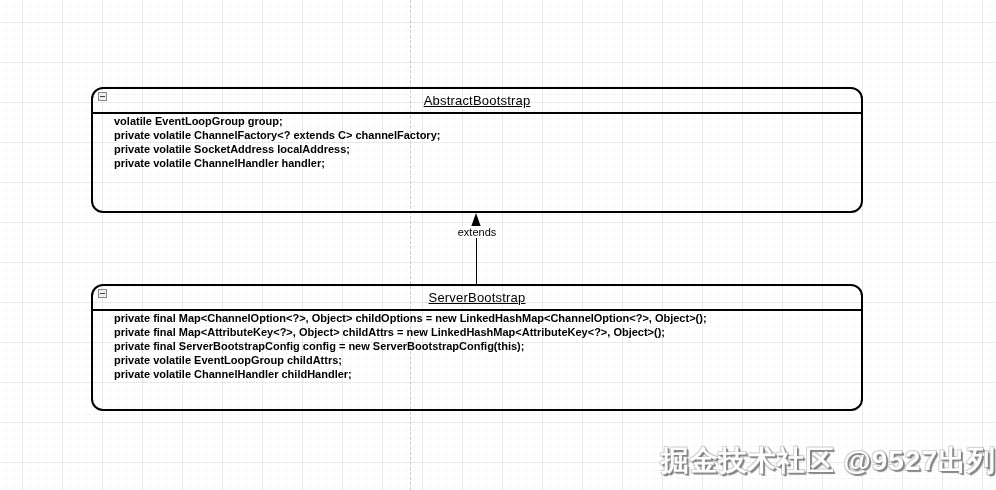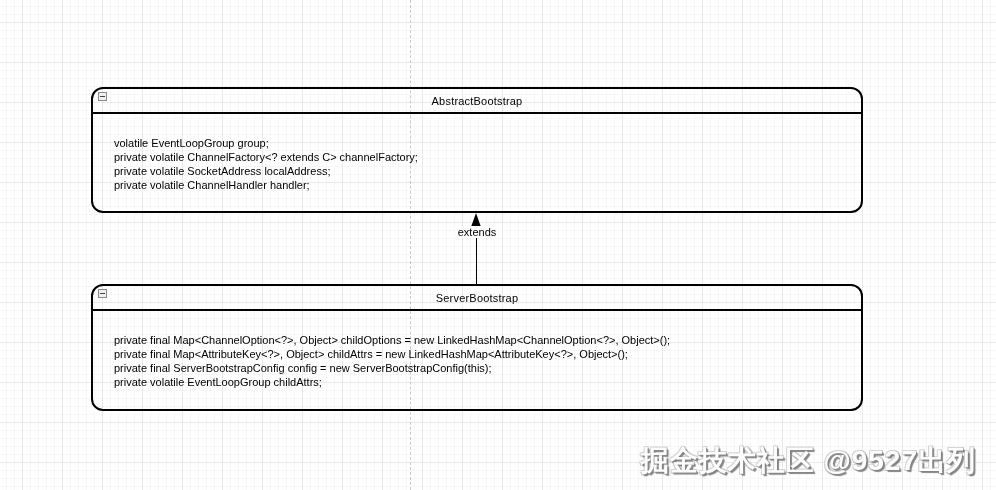--- a/index.html
+++ b/index.html
@@ -39,39 +39,41 @@
   .uml-class.server-bootstrap   { top: 284px; height: 123px; }
   .uml-header {
     position: relative;
     height: 23px;
     border-bottom: 2px solid #000000;
     display: flex;
     align-items: center;
     justify-content: center;
   }
   .uml-title {
-    font-size: 11px;
+    font-size: 13px;
     color: #000000;
     letter-spacing: 0.2px;
+    text-decoration: underline;
   }
   .collapse-btn {
     position: absolute;
     left: 5px; top: 3px;
     width: 9px; height: 9px;
     background: #f0f0f0;
     border: 1px solid #8a8a8a;
     display: flex;
     align-items: center;
     justify-content: center;
     box-sizing: border-box;
     cursor: pointer;
   }
   .minus-bar { width: 5px; height: 1px; background: #444444; }
   .uml-body {
-    padding: 22px 8px 0 21px;
+    padding: 0 8px 0 21px;
+    font-weight: bold;
   }
   .field-line {
     font-size: 11px;
     line-height: 14px;
     color: #000000;
     white-space: nowrap;
   }
   .edge-line {
     position: absolute;
     left: 476px; top: 222px;
@@ -90,21 +92,21 @@
     position: absolute;
     left: 477px; top: 226px;
     transform: translateX(-50%);
     background: #ffffff;
     padding: 0 3px;
     font-size: 11px;
     color: #000000;
   }
   .watermark {
     position: absolute;
-    right: 20px; bottom: 10px;
+    right: 0; bottom: 10px;
     font-size: 28px;
     font-weight: bold;
     letter-spacing: 1px;
     color: #fdfdfd;
     text-shadow:
       2px 2px 1px #858585,
       1px 1px 0 #9a9a9a,
       -1px -1px 0 #d6d6d6,
       1px -1px 0 #cccccc,
       -1px 1px 0 #cccccc;
@@ -142,18 +144,19 @@
       <span class="collapse-btn">
         <span class="minus-bar"></span>
       </span>
       <span class="uml-title">ServerBootstrap</span>
     </div>
     <div class="uml-body">
       <div class="field-line">private final Map&lt;ChannelOption&lt;?&gt;, Object&gt; childOptions = new LinkedHashMap&lt;ChannelOption&lt;?&gt;, Object&gt;();</div>
       <div class="field-line">private final Map&lt;AttributeKey&lt;?&gt;, Object&gt; childAttrs = new LinkedHashMap&lt;AttributeKey&lt;?&gt;, Object&gt;();</div>
       <div class="field-line">private final ServerBootstrapConfig config = new ServerBootstrapConfig(this);</div>
       <div class="field-line">private volatile EventLoopGroup childAttrs;</div>
+      <div class="field-line">private volatile ChannelHandler childHandler;</div>
     </div>
   </div>
 
   <div class="watermark">掘金技术社区 @9527出列</div>
 
 </div>
 
 </body></html>

